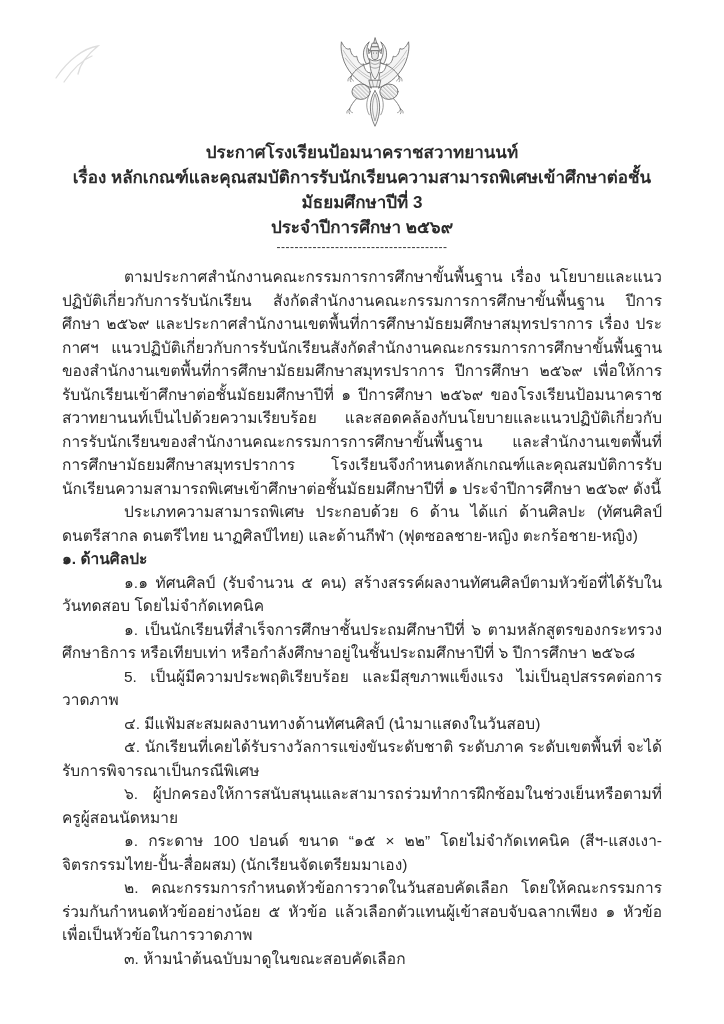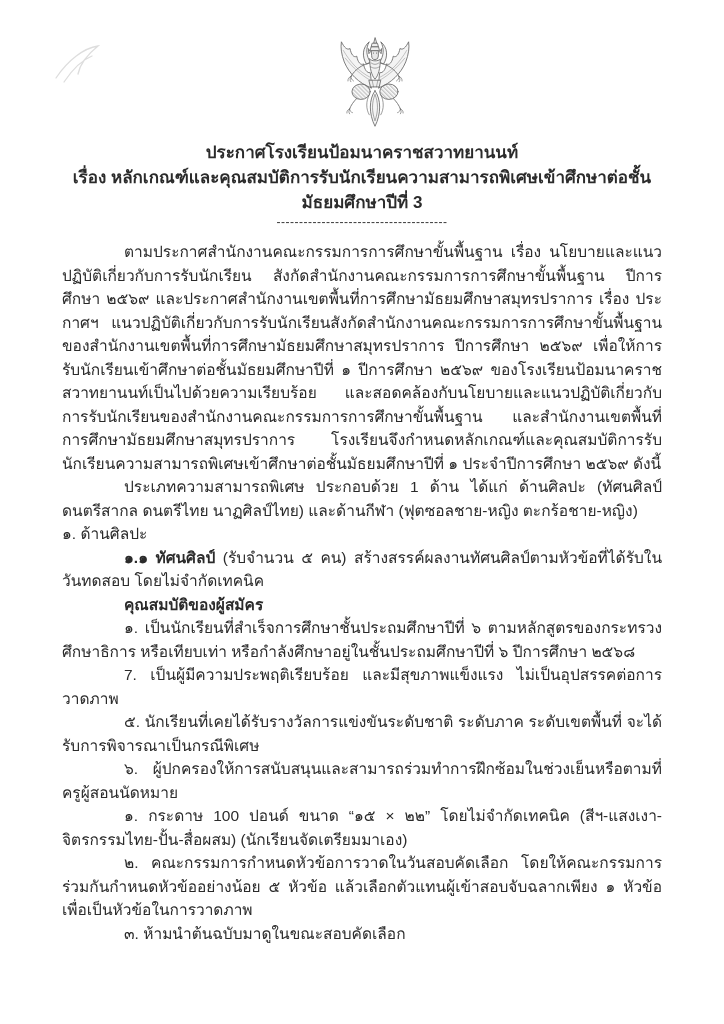--- a/index.html
+++ b/index.html
@@ -14,22 +14,22 @@
   .scribble{position:absolute;left:48px;top:36px;opacity:.75;}
   .emblem{width:96px;height:98px;margin:36px auto 0;transform:translateX(13px);}
   .titles{text-align:center;font-weight:bold;font-size:17px;line-height:25px;margin-top:6px;padding:0 40px;}
   .title-line{margin:0;}
   .separator{text-align:center;font-size:12px;line-height:12px;letter-spacing:.5px;color:#3a3a3a;margin-top:1px;}
   .content{padding:0 62px;margin-top:12px;font-size:15.5px;line-height:23.5px;text-align:justify;}
   .content p{margin:0;}
   .indent{text-indent:62px;}
   .gap-top{margin-top:23px;}
   .gap-top-sm{margin-top:13px;}
-  .bold{font-weight:bold;}
-  .h-left{font-weight:normal;margin:0;}
+  .bold{font-weight:normal;}
+  .h-left{font-weight:bold;margin:0;}
   .h-indent{font-weight:bold;margin:0;text-indent:62px;}
 </style>
 </head>
 <body>
 
 <div class="page">
 
   <svg class="scribble" width="70" height="60" viewBox="0 0 70 60" aria-hidden="true">
     <path d="M8 42 C20 24 36 12 50 10 C40 18 32 28 30 38 M16 46 C24 34 34 24 44 20" stroke="#d2d2d2" stroke-width="1.3" fill="none" stroke-linecap="round"></path>
   </svg>
@@ -91,34 +91,35 @@
         <path d="M50 60 C46.5 68 46.5 78 50 87 M50 60 C53.5 68 53.5 78 50 87" stroke-width="0.6"></path>
         <path d="M44 60 C40.5 67 40.5 75 44 81" stroke-width="0.7"></path>
         <path d="M56 60 C59.5 67 59.5 75 56 81" stroke-width="0.7"></path>
       </g>
     </svg>
   </div>
 
   <div class="titles">
     <p class="title-line">ประกาศโรงเรียนป้อมนาคราชสวาทยานนท์</p>
     <p class="title-line">เรื่อง หลักเกณฑ์และคุณสมบัติการรับนักเรียนความสามารถพิเศษเข้าศึกษาต่อชั้นมัธยมศึกษาปีที่ 3</p>
+    <p class="title-line">ประจำปีการศึกษา ๒๕๖๙</p>
   </div>
   <div class="separator">--------------------------------------</div>
 
   <div class="content">
     <p class="indent">ตามประกาศสำนักงานคณะกรรมการการศึกษาขั้นพื้นฐาน เรื่อง นโยบายและแนวปฏิบัติเกี่ยวกับการรับนักเรียน สังกัดสำนักงานคณะกรรมการการศึกษาขั้นพื้นฐาน ปีการศึกษา ๒๕๖๙ และประกาศสำนักงานเขตพื้นที่การศึกษามัธยมศึกษาสมุทรปราการ เรื่อง ประกาศฯ แนวปฏิบัติเกี่ยวกับการรับนักเรียนสังกัดสำนักงานคณะกรรมการการศึกษาขั้นพื้นฐานของสำนักงานเขตพื้นที่การศึกษามัธยมศึกษาสมุทรปราการ ปีการศึกษา ๒๕๖๙ เพื่อให้การรับนักเรียนเข้าศึกษาต่อชั้นมัธยมศึกษาปีที่ ๑ ปีการศึกษา ๒๕๖๙ ของโรงเรียนป้อมนาคราชสวาทยานนท์เป็นไปด้วยความเรียบร้อย และสอดคล้องกับนโยบายและแนวปฏิบัติเกี่ยวกับการรับนักเรียนของสำนักงานคณะกรรมการการศึกษาขั้นพื้นฐาน และสำนักงานเขตพื้นที่การศึกษามัธยมศึกษาสมุทรปราการ โรงเรียนจึงกำหนดหลักเกณฑ์และคุณสมบัติการรับนักเรียนความสามารถพิเศษเข้าศึกษาต่อชั้นมัธยมศึกษาปีที่ ๑ ประจำปีการศึกษา ๒๕๖๙ ดังนี้</p>
-    <p class="indent">ประเภทความสามารถพิเศษ ประกอบด้วย 1 ด้าน ได้แก่ ด้านศิลปะ (ทัศนศิลป์ ดนตรีสากล ดนตรีไทย นาฏศิลป์ไทย) และด้านกีฬา (ฟุตซอลชาย-หญิง  ตะกร้อชาย-หญิง)</p>
+    <p class="indent">ประเภทความสามารถพิเศษ ประกอบด้วย 6 ด้าน ได้แก่ ด้านศิลปะ (ทัศนศิลป์ ดนตรีสากล ดนตรีไทย นาฏศิลป์ไทย) และด้านกีฬา (ฟุตซอลชาย-หญิง  ตะกร้อชาย-หญิง)</p>
 
     <p class="h-left gap-top">๑. ด้านศิลปะ</p>
 
     <p class="indent"><span class="bold">๑.๑ ทัศนศิลป์</span><span> (รับจำนวน ๕ คน) สร้างสรรค์ผลงานทัศนศิลป์ตามหัวข้อที่ได้รับในวันทดสอบ โดยไม่จำกัดเทคนิค</span></p>
 
-    <p class="h-indent gap-top-sm">คุณสมบัติของผู้สมัคร</p>
     <p class="indent">๑. เป็นนักเรียนที่สำเร็จการศึกษาชั้นประถมศึกษาปีที่ ๖ ตามหลักสูตรของกระทรวงศึกษาธิการ หรือเทียบเท่า หรือกำลังศึกษาอยู่ในชั้นประถมศึกษาปีที่ ๖ ปีการศึกษา ๒๕๖๘</p>
-    <p class="indent">7. เป็นผู้มีความประพฤติเรียบร้อย และมีสุขภาพแข็งแรง ไม่เป็นอุปสรรคต่อการวาดภาพ</p>
+    <p class="indent">5. เป็นผู้มีความประพฤติเรียบร้อย และมีสุขภาพแข็งแรง ไม่เป็นอุปสรรคต่อการวาดภาพ</p>
+    <p class="indent">๔. มีแฟ้มสะสมผลงานทางด้านทัศนศิลป์ (นำมาแสดงในวันสอบ)</p>
     <p class="indent">๕. นักเรียนที่เคยได้รับรางวัลการแข่งขันระดับชาติ ระดับภาค ระดับเขตพื้นที่ จะได้รับการพิจารณาเป็นกรณีพิเศษ</p>
     <p class="indent">๖. ผู้ปกครองให้การสนับสนุนและสามารถร่วมทำการฝึกซ้อมในช่วงเย็นหรือตามที่ครูผู้สอนนัดหมาย</p>
 
     <p class="indent">๑. กระดาษ 100 ปอนด์ ขนาด “๑๕ × ๒๒” โดยไม่จำกัดเทคนิค (สีฯ-แสงเงา-จิตรกรรมไทย-ปั้น-สื่อผสม) (นักเรียนจัดเตรียมมาเอง)</p>
     <p class="indent">๒. คณะกรรมการกำหนดหัวข้อการวาดในวันสอบคัดเลือก โดยให้คณะกรรมการร่วมกันกำหนดหัวข้ออย่างน้อย ๕ หัวข้อ แล้วเลือกตัวแทนผู้เข้าสอบจับฉลากเพียง ๑ หัวข้อ เพื่อเป็นหัวข้อในการวาดภาพ</p>
     <p class="indent">๓. ห้ามนำต้นฉบับมาดูในขณะสอบคัดเลือก</p>
 
   </div>
 
 </div>

